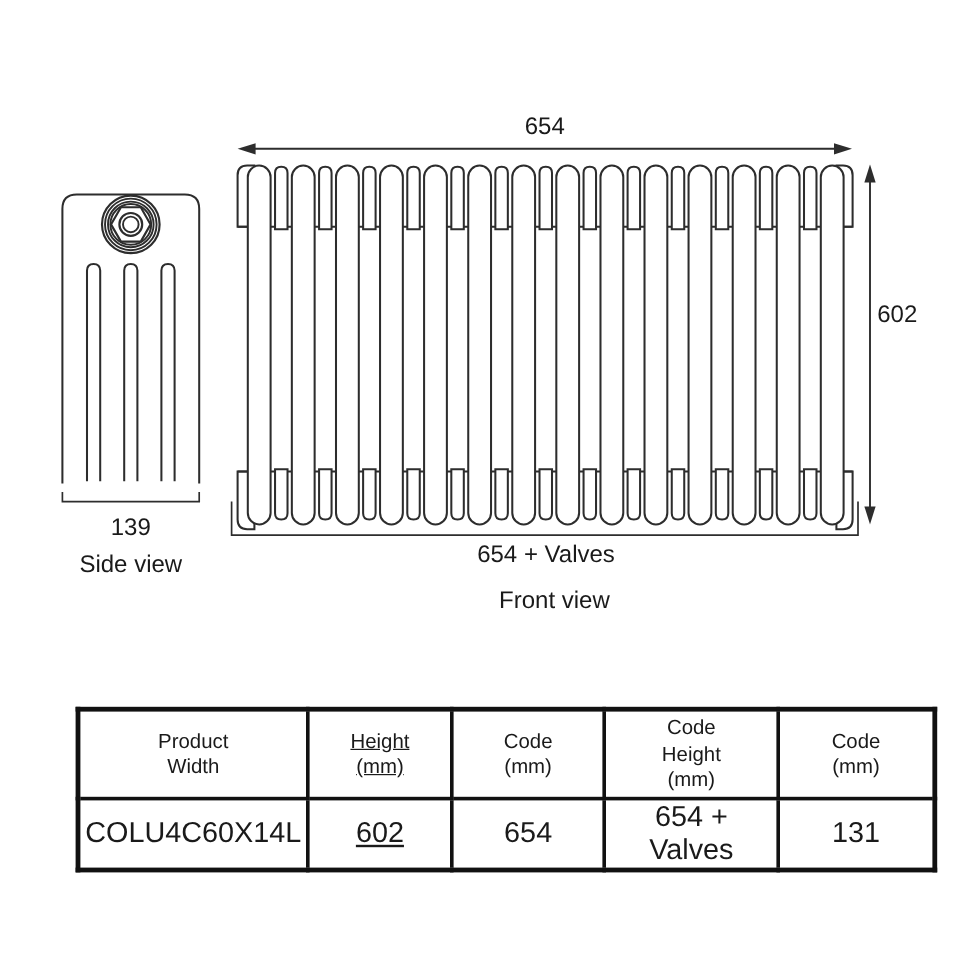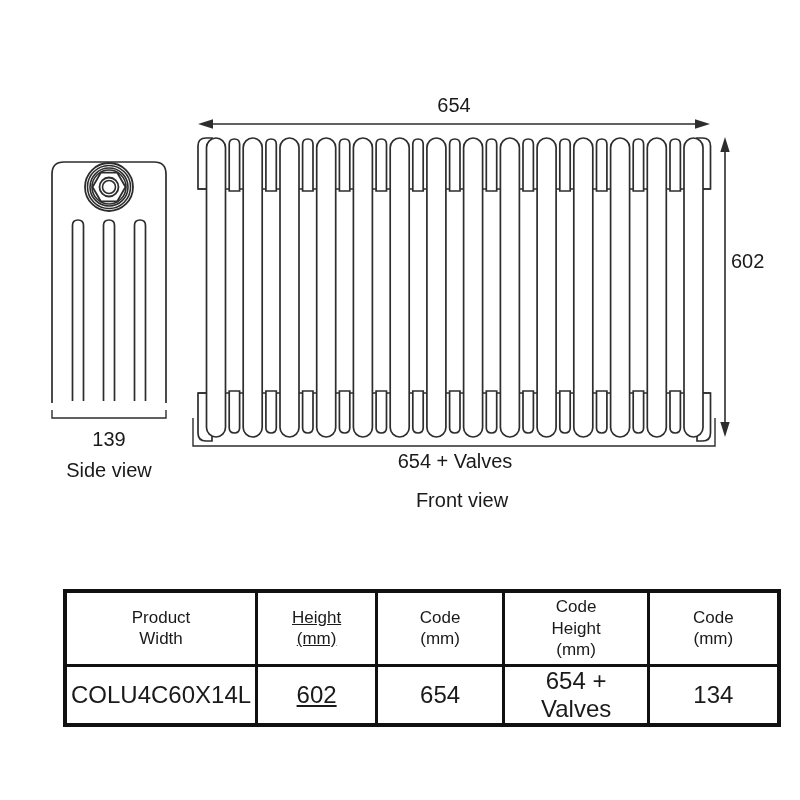--- a/index.html
+++ b/index.html
@@ -165,17 +165,17 @@
       <td class="hdr c4">
         <div>Code</div>
         <div>(mm)</div>
       </td>
     </tr>
     <tr>
       <td class="val c0">COLU4C60X14L</td>
       <td class="val c1">602</td>
       <td class="val c2">654</td>
       <td class="val c3">654 + Valves</td>
-      <td class="val c4">134</td>
+      <td class="val c4">131</td>
     </tr>
   </tbody>
     </table>
 </div>
 
 </body></html>

